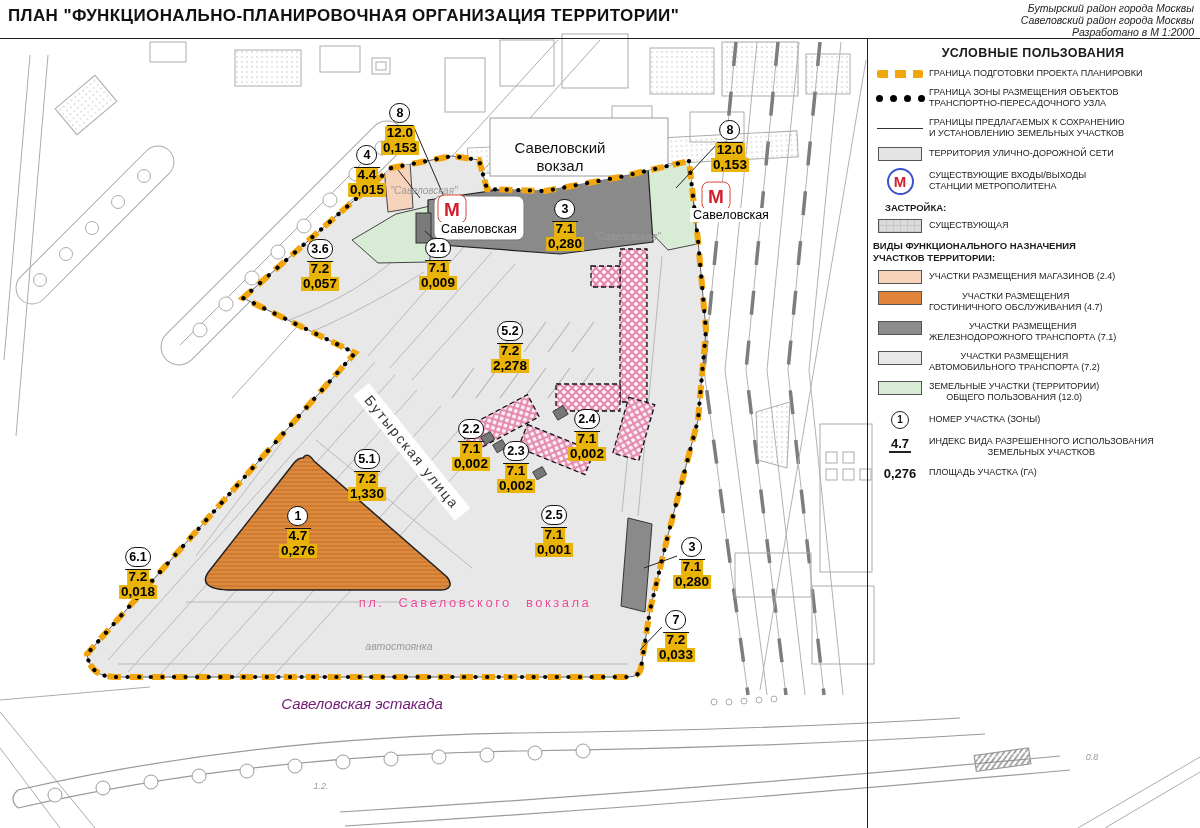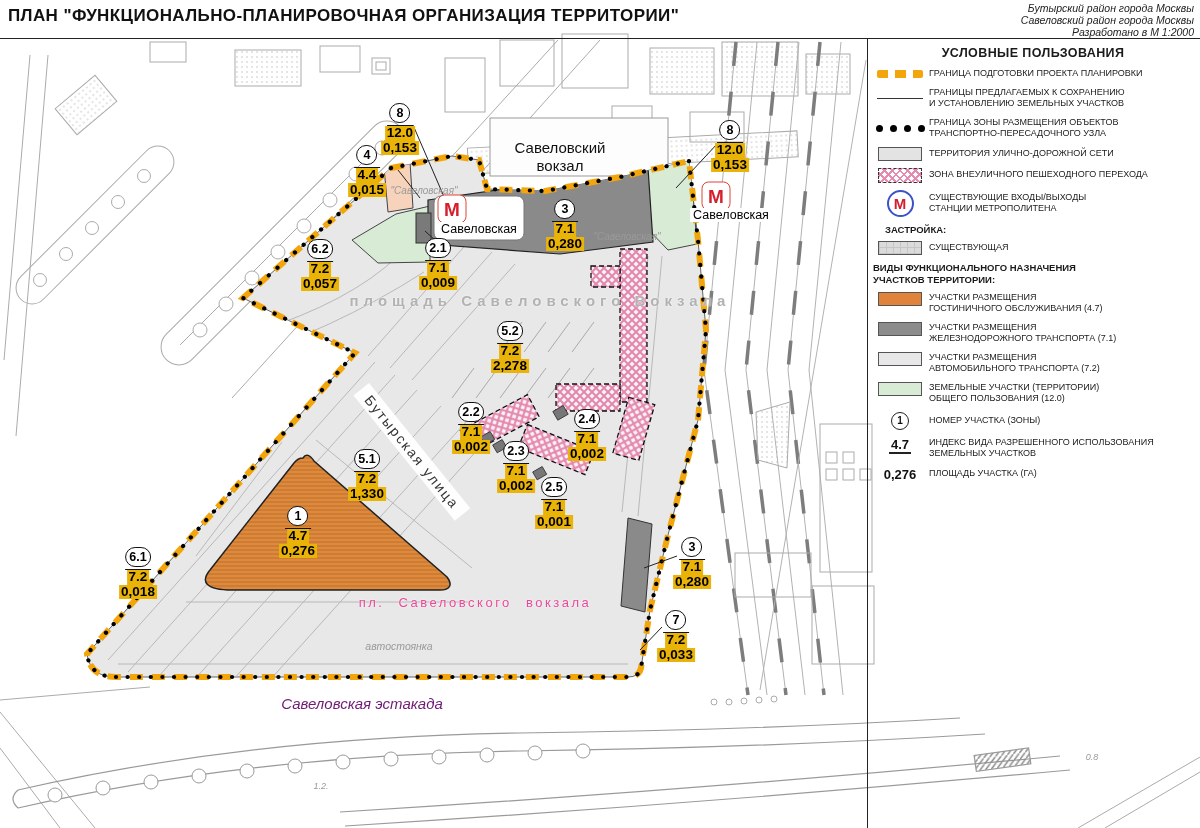--- a/index.html
+++ b/index.html
@@ -36,21 +36,21 @@
   .lbl-tiny{font-size:9px;font-style:italic;color:#999;white-space:nowrap;}
   .lbl-metro{font-size:12.5px;color:#000;background:#fff;padding:0 3px;white-space:nowrap;}
   .m-badge{display:flex;align-items:center;justify-content:center;color:#d41f2c;font-weight:bold;}
   .m-badge.map{position:absolute;transform:translate(-50%,-50%);width:27px;height:27px;background:#fff;
                border:1.7px solid #d43;border-radius:7px;font-size:19px;z-index:5;}
   
   #legend{position:absolute;left:869px;top:38px;width:330px;padding:5px 4px 0 2px;box-sizing:border-box;
           color:#1a1a1a;}
   #legend-title{text-align:center;font-weight:bold;font-size:12.5px;letter-spacing:.4px;margin:3px 0 8px;}
   .lrow{display:flex;align-items:center;margin-bottom:7px;}
-  .lrow.top{align-items:flex-start;}
+  .lrow.top{align-items:flex-start;text-align:center;}
   .ls{width:58px;flex:0 0 58px;display:flex;justify-content:center;align-items:center;}
   .lt{font-size:9px;line-height:11.5px;white-space:pre-line;}
   .lsec{font-weight:bold;font-size:9.5px;margin:6px 0 6px 14px;}
   .lsec.wide{margin-left:2px;white-space:pre-line;line-height:12px;}
   .sw-dash{width:46px;height:8px;background:repeating-linear-gradient(90deg,#F2A60B 0 11px,transparent 11px 18px);
            border-radius:2px;}
   .sw-dots{display:flex;gap:7px;}
   .sw-dots i{width:7px;height:7px;border-radius:50%;background:#000;}
   .sw-line{width:46px;height:0;border-top:1.6px solid #333;}
   .sw-box{width:44px;height:14px;border:1px solid #555;box-sizing:border-box;}
@@ -278,21 +278,21 @@
         <div class="zi">4.4</div>
         <div class="za">0,015</div>
       </div>
       <div class="zone" style="left: 730px; top: 120px;">
         <div class="zc">8</div>
         <div class="zbar"></div>
         <div class="zi">12.0</div>
         <div class="za">0,153</div>
       </div>
       <div class="zone" style="left: 320px; top: 239px;">
-        <div class="zc">6.2</div>
+        <div class="zc">3.6</div>
         <div class="zbar"></div>
         <div class="zi">7.2</div>
         <div class="za">0,057</div>
       </div>
       <div class="zone" style="left: 438px; top: 238px;">
         <div class="zc">2.1</div>
         <div class="zbar"></div>
         <div class="zi">7.1</div>
         <div class="za">0,009</div>
       </div>
@@ -301,39 +301,39 @@
         <div class="zbar"></div>
         <div class="zi">7.1</div>
         <div class="za">0,280</div>
       </div>
       <div class="zone" style="left: 510px; top: 321px;">
         <div class="zc">5.2</div>
         <div class="zbar"></div>
         <div class="zi">7.2</div>
         <div class="za">2,278</div>
       </div>
-      <div class="zone" style="left: 471px; top: 402px; justify-content: space-between;">
+      <div class="zone" style="left: 471px; top: 419px; justify-content: space-between;">
         <div class="zc">2.2</div>
         <div class="zbar"></div>
         <div class="zi">7.1</div>
         <div class="za">0,002</div>
       </div>
       <div class="zone" style="left: 516px; top: 441px;">
         <div class="zc">2.3</div>
         <div class="zbar"></div>
         <div class="zi">7.1</div>
         <div class="za">0,002</div>
       </div>
       <div class="zone" style="left: 587px; top: 409px;">
         <div class="zc">2.4</div>
         <div class="zbar"></div>
         <div class="zi">7.1</div>
         <div class="za">0,002</div>
       </div>
-      <div class="zone" style="left: 554px; top: 477px;">
+      <div class="zone" style="left: 554px; top: 505px;">
         <div class="zc">2.5</div>
         <div class="zbar"></div>
         <div class="zi">7.1</div>
         <div class="za">0,001</div>
       </div>
       <div class="zone" style="left: 367px; top: 449px;">
         <div class="zc">5.1</div>
         <div class="zbar"></div>
         <div class="zi">7.2</div>
         <div class="za">1,330</div>
@@ -359,21 +359,20 @@
       <div class="zone" style="left: 676px; top: 610px;">
         <div class="zc">7</div>
         <div class="zbar"></div>
         <div class="zi">7.2</div>
         <div class="za">0,033</div>
       </div>
       <div class="mlabel lbl-station" style="left: 560px; top: 157px;">Савеловский
 вокзал</div>
       <div class="mlabel lbl-quote" style="left: 424px; top: 190px;">"Савеловская"</div>
       <div class="mlabel lbl-quote" style="left: 627px; top: 236px;">"Савеловская"</div>
-      <div class="mlabel lbl-plaza" style="left: 540px; top: 300px;">площадь Савеловского Вокзала</div>
       <div class="mlabel lbl-street" style="left: 412px; top: 452px; transform: translate(-50%, -50%) rotate(51deg);">Бутырская улица</div>
       <div class="mlabel lbl-plgray" style="left: 475px; top: 602px;">пл. Савеловского вокзала</div>
       <div class="mlabel lbl-parking" style="left: 399px; top: 646px;">автостоянка</div>
       <div class="mlabel lbl-estakada" style="left: 362px; top: 703px;">Савеловская эстакада</div>
       <div class="mlabel lbl-tiny" style="left: 321px; top: 786px;">1.2.</div>
       <div class="mlabel lbl-tiny" style="left: 1092px; top: 757px;">0.8</div>
       <div class="m-badge map" style="left: 452px; top: 209px;">М</div>
       <div class="mlabel lbl-metro" style="left: 479px; top: 229px;">Савеловская</div>
       <div class="m-badge map" style="left: 716px; top: 196px;">М</div>
       <div class="mlabel lbl-metro" style="left: 731px; top: 215px;">Савеловская</div>
@@ -390,67 +389,67 @@
   <div id="legend-title">УСЛОВНЫЕ ПОЛЬЗОВАНИЯ</div>
 
   <div class="lrow">
     <div class="ls">
           <div class="sw-dash"></div>
         </div>
     <div class="lt">ГРАНИЦА ПОДГОТОВКИ ПРОЕКТА ПЛАНИРОВКИ</div>
   </div>
   <div class="lrow">
     <div class="ls">
-          <div class="sw-line"></div>
-        </div>
-    <div class="lt">ГРАНИЦЫ ПРЕДЛАГАЕМЫХ К СОХРАНЕНИЮ
-И УСТАНОВЛЕНИЮ ЗЕМЕЛЬНЫХ УЧАСТКОВ</div>
-  </div>
-  <div class="lrow">
-    <div class="ls">
           <div class="sw-dots">
             <i></i>
             <i></i>
             <i></i>
             <i></i>
           </div>
         </div>
     <div class="lt">ГРАНИЦА ЗОНЫ РАЗМЕЩЕНИЯ ОБЪЕКТОВ
 ТРАНСПОРТНО-ПЕРЕСАДОЧНОГО УЗЛА</div>
   </div>
   <div class="lrow">
     <div class="ls">
+          <div class="sw-line"></div>
+        </div>
+    <div class="lt">ГРАНИЦЫ ПРЕДЛАГАЕМЫХ К СОХРАНЕНИЮ
+И УСТАНОВЛЕНИЮ ЗЕМЕЛЬНЫХ УЧАСТКОВ</div>
+  </div>
+  <div class="lrow">
+    <div class="ls">
           <div class="sw-box sw-udc"></div>
         </div>
     <div class="lt">ТЕРРИТОРИЯ УЛИЧНО-ДОРОЖНОЙ СЕТИ</div>
-  </div>
-  <div class="lrow">
-    <div class="ls">
-          <div class="sw-box sw-ped"></div>
-        </div>
-    <div class="lt">ЗОНА ВНЕУЛИЧНОГО ПЕШЕХОДНОГО ПЕРЕХОДА</div>
   </div>
   <div class="lrow">
     <div class="ls">
           <div class="m-badge legend">М</div>
         </div>
     <div class="lt">СУЩЕСТВУЮЩИЕ ВХОДЫ/ВЫХОДЫ
 СТАНЦИИ МЕТРОПОЛИТЕНА</div>
   </div>
 
   <div class="lsec">ЗАСТРОЙКА:</div>
   <div class="lrow">
     <div class="ls">
           <div class="sw-box sw-exist"></div>
         </div>
     <div class="lt">СУЩЕСТВУЮЩАЯ</div>
   </div>
 
   <div class="lsec wide">ВИДЫ ФУНКЦИОНАЛЬНОГО НАЗНАЧЕНИЯ
 УЧАСТКОВ ТЕРРИТОРИИ:</div>
+  <div class="lrow">
+    <div class="ls">
+          <div class="sw-box f-shops"></div>
+        </div>
+    <div class="lt">УЧАСТКИ РАЗМЕЩЕНИЯ МАГАЗИНОВ (2.4)</div>
+  </div>
   <div class="lrow top">
     <div class="ls">
           <div class="sw-box f-hotel"></div>
         </div>
     <div class="lt">УЧАСТКИ РАЗМЕЩЕНИЯ
 ГОСТИНИЧНОГО ОБСЛУЖИВАНИЯ (4.7)</div>
   </div>
   <div class="lrow top">
     <div class="ls">
           <div class="sw-box f-rail"></div>

